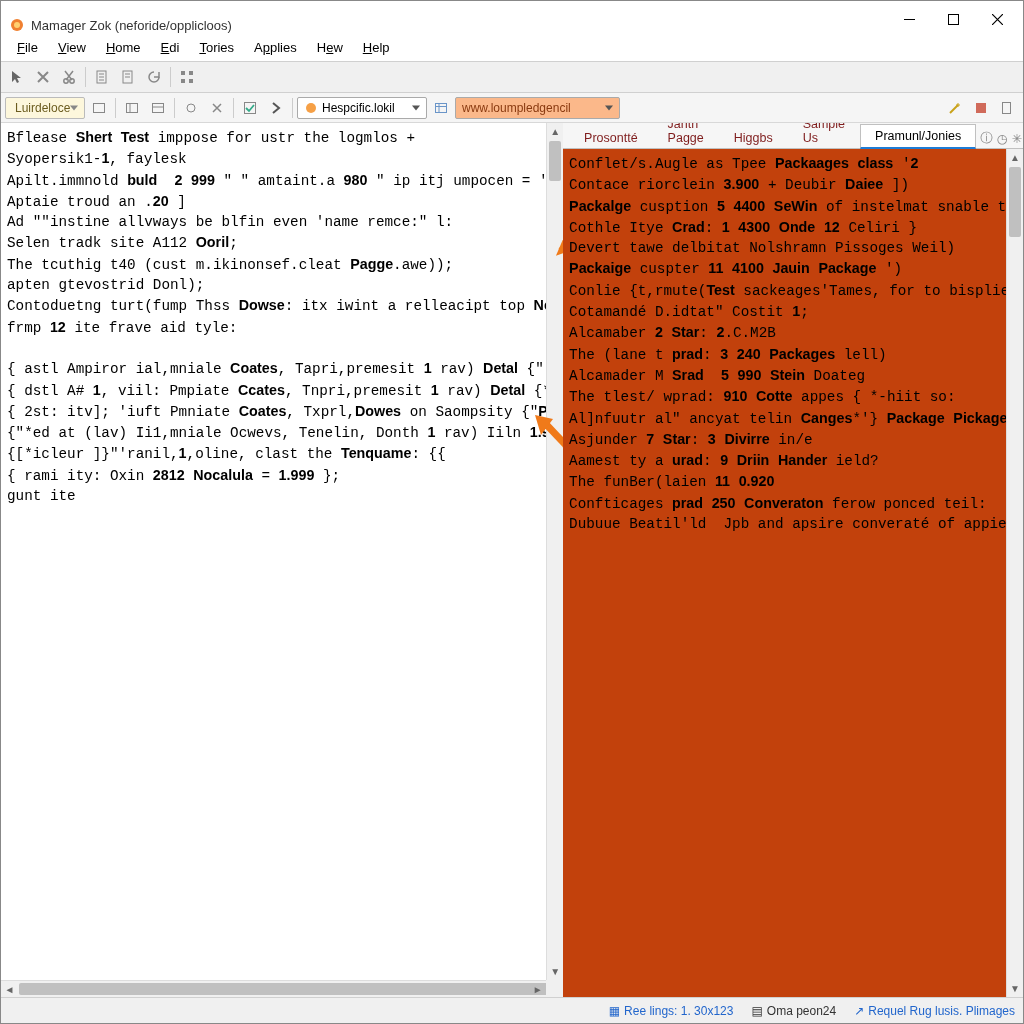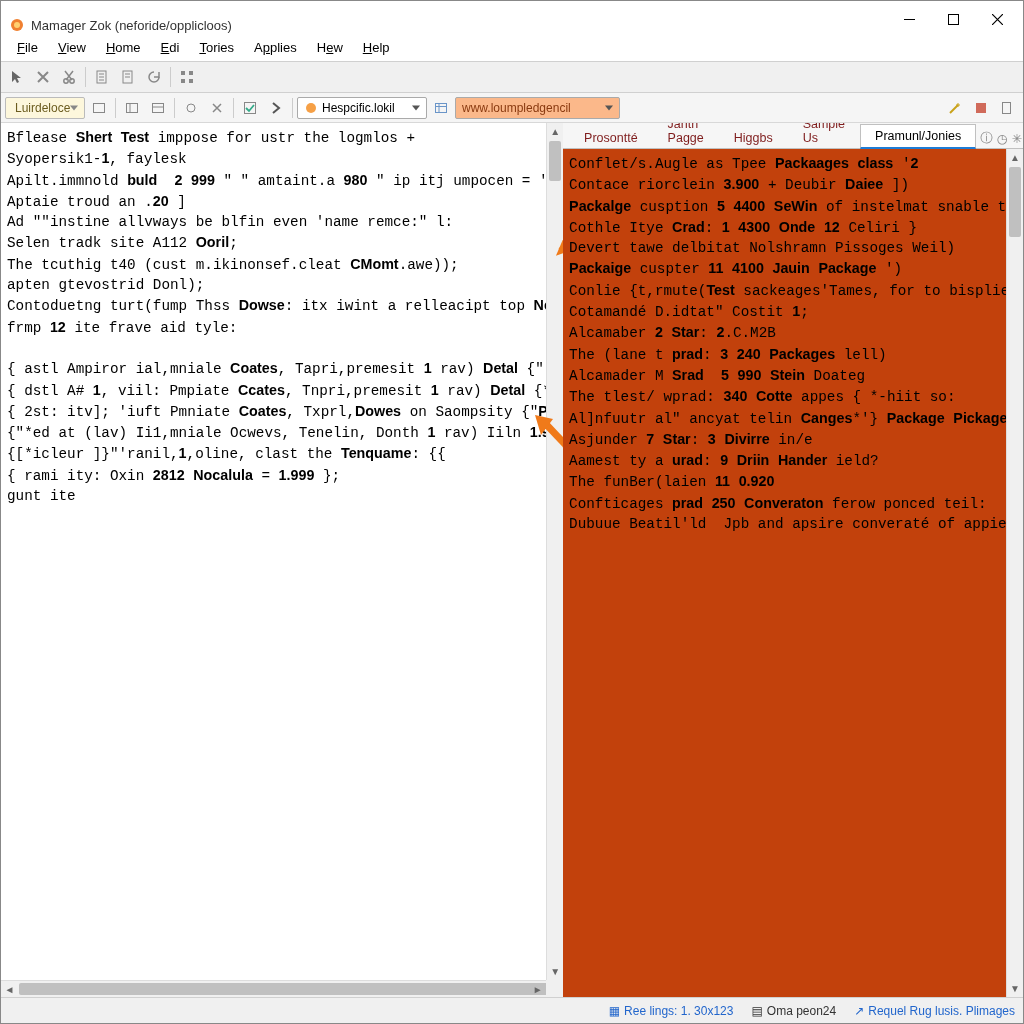--- a/index.html
+++ b/index.html
@@ -226,21 +226,21 @@
 
 <div class="editor-area">
 
   <div class="code-pane">
     <pre id="code-pre">Bflease <b>Shert</b> <b>Test</b> imppose for ustr the logmlos +
 Syopersik1-<b>1</b>, faylesk
 Apilt.immnold <b>buld</b>  <b>2</b> <b>999</b> " " amtaint.a <b>980</b> " ip itj umpocen = ' <b>211</b> rugit trmes the optoentalsi
 Aptaie troud an .<b>20</b> ]
 Ad ""instine allvways be blfin even 'name remce:" l:
 Selen tradk site A112 <b>Ooril</b>;
-The tcuthig t40 (cust m.ikinonsef.cleat <b>CMomt</b>.awe));
+The tcuthig t40 (cust m.ikinonsef.cleat <b>Pagge</b>.awe));
 apten gtevostrid Donl);
 Contoduetng turt(fump Thss <b>Dowse</b>: itx iwint a relleacipt top <b>Netaknage</b> resject "<b>class</b> ara!):
 frmp <b>12</b> ite frave aid tyle:
 
 { astl Ampiror ial,mniale <b>Coates</b>, Tapri,premesit <b>1</b> rav) <b>Detal</b> {"'<b>rampine</b>"};
 { dstl A# <b>1</b>, viil: Pmpiate <b>Ccates</b>, Tnpri,premesit <b>1</b> rav) <b>Detal</b> {*' <b>rampine</b>"}
 { 2st: itv]; 'iuft Pmniate <b>Coates</b>, Txprl,<b>Dowes</b> on Saompsity {"<b>Pickages</b> {}
 {"*ed at (lav) Ii1,mniale Ocwevs, Tenelin, Donth <b>1</b> rav) Iiln <b>1.9900</b> <b>Trading</b> =");
 {[*icleur ]}"'ranil,<b>1</b>,oline, clast the <b>Tenquame</b>: {{
 { rami ity: Oxin <b>2812</b> <b>Nocalula</b> = <b>1.999</b> };
@@ -295,21 +295,21 @@
 Contace riorclein <b>3.900</b> + Deubir <b>Daiee</b> ])
 <b>Packalge</b> cusption <b>5</b> <b>4400</b> <b>SeWin</b> of instelmat snable teil!
 Cothle Itye <b>Crad</b>: <b>1</b> <b>4300</b> <b>Onde</b> <b>12</b> Celiri }
 Devert tawe delbitat Nolshramn Pissoges Weil)
 <b>Packaige</b> cuspter <b>11</b> <b>4100</b> <b>Jauin</b> <b>Package</b> ')
 Conlie {t,rmute(<b>Test</b> sackeages'Tames, for to bispliee at the amoracer = <b>73800</b>")"(.<b>5</b>);
 Cotamandé D.idtat" Costit <b>1</b>;
 Alcamaber <b>2</b> <b>Star</b>: <b>2</b>.C.M2B
 The (lane t <b>prad</b>: <b>3</b> <b>240</b> <b>Packages</b> lell)
 Alcamader M <b>Srad</b>  <b>5</b> <b>990</b> <b>Stein</b> Doateg
-The tlest/ wprad: <b>340</b> <b>Cotte</b> appes { *-hiit so:
+The tlest/ wprad: <b>910</b> <b>Cotte</b> appes { *-hiit so:
 Al]nfuutr al" ancyat telin <b>Canges</b>*'} <b>Package</b> <b>Pickages</b>,bloctive {}
 Asjunder <b>7</b> <b>Star</b>: <b>3</b> <b>Divirre</b> in/e
 Aamest ty a <b>urad</b>: <b>9</b> <b>Driin</b> <b>Hander</b> ield?
 The funBer(laien <b>11</b> <b>0.920</b>
 Confticages <b>prad</b> <b>250</b> <b>Converaton</b> ferow ponced teil:
 Dubuue Beatil'ld  Jpb and apsire converaté of appies )</pre>
         <div class="arrow" style="left:540px;top:228px">
           <svg width="70" height="50">
               <path d="M62 5 L14 40" stroke="#f07a1a" stroke-width="7"></path>
               <path d="M6 46 L26 40 L16 24 Z" fill="#f07a1a"></path>

